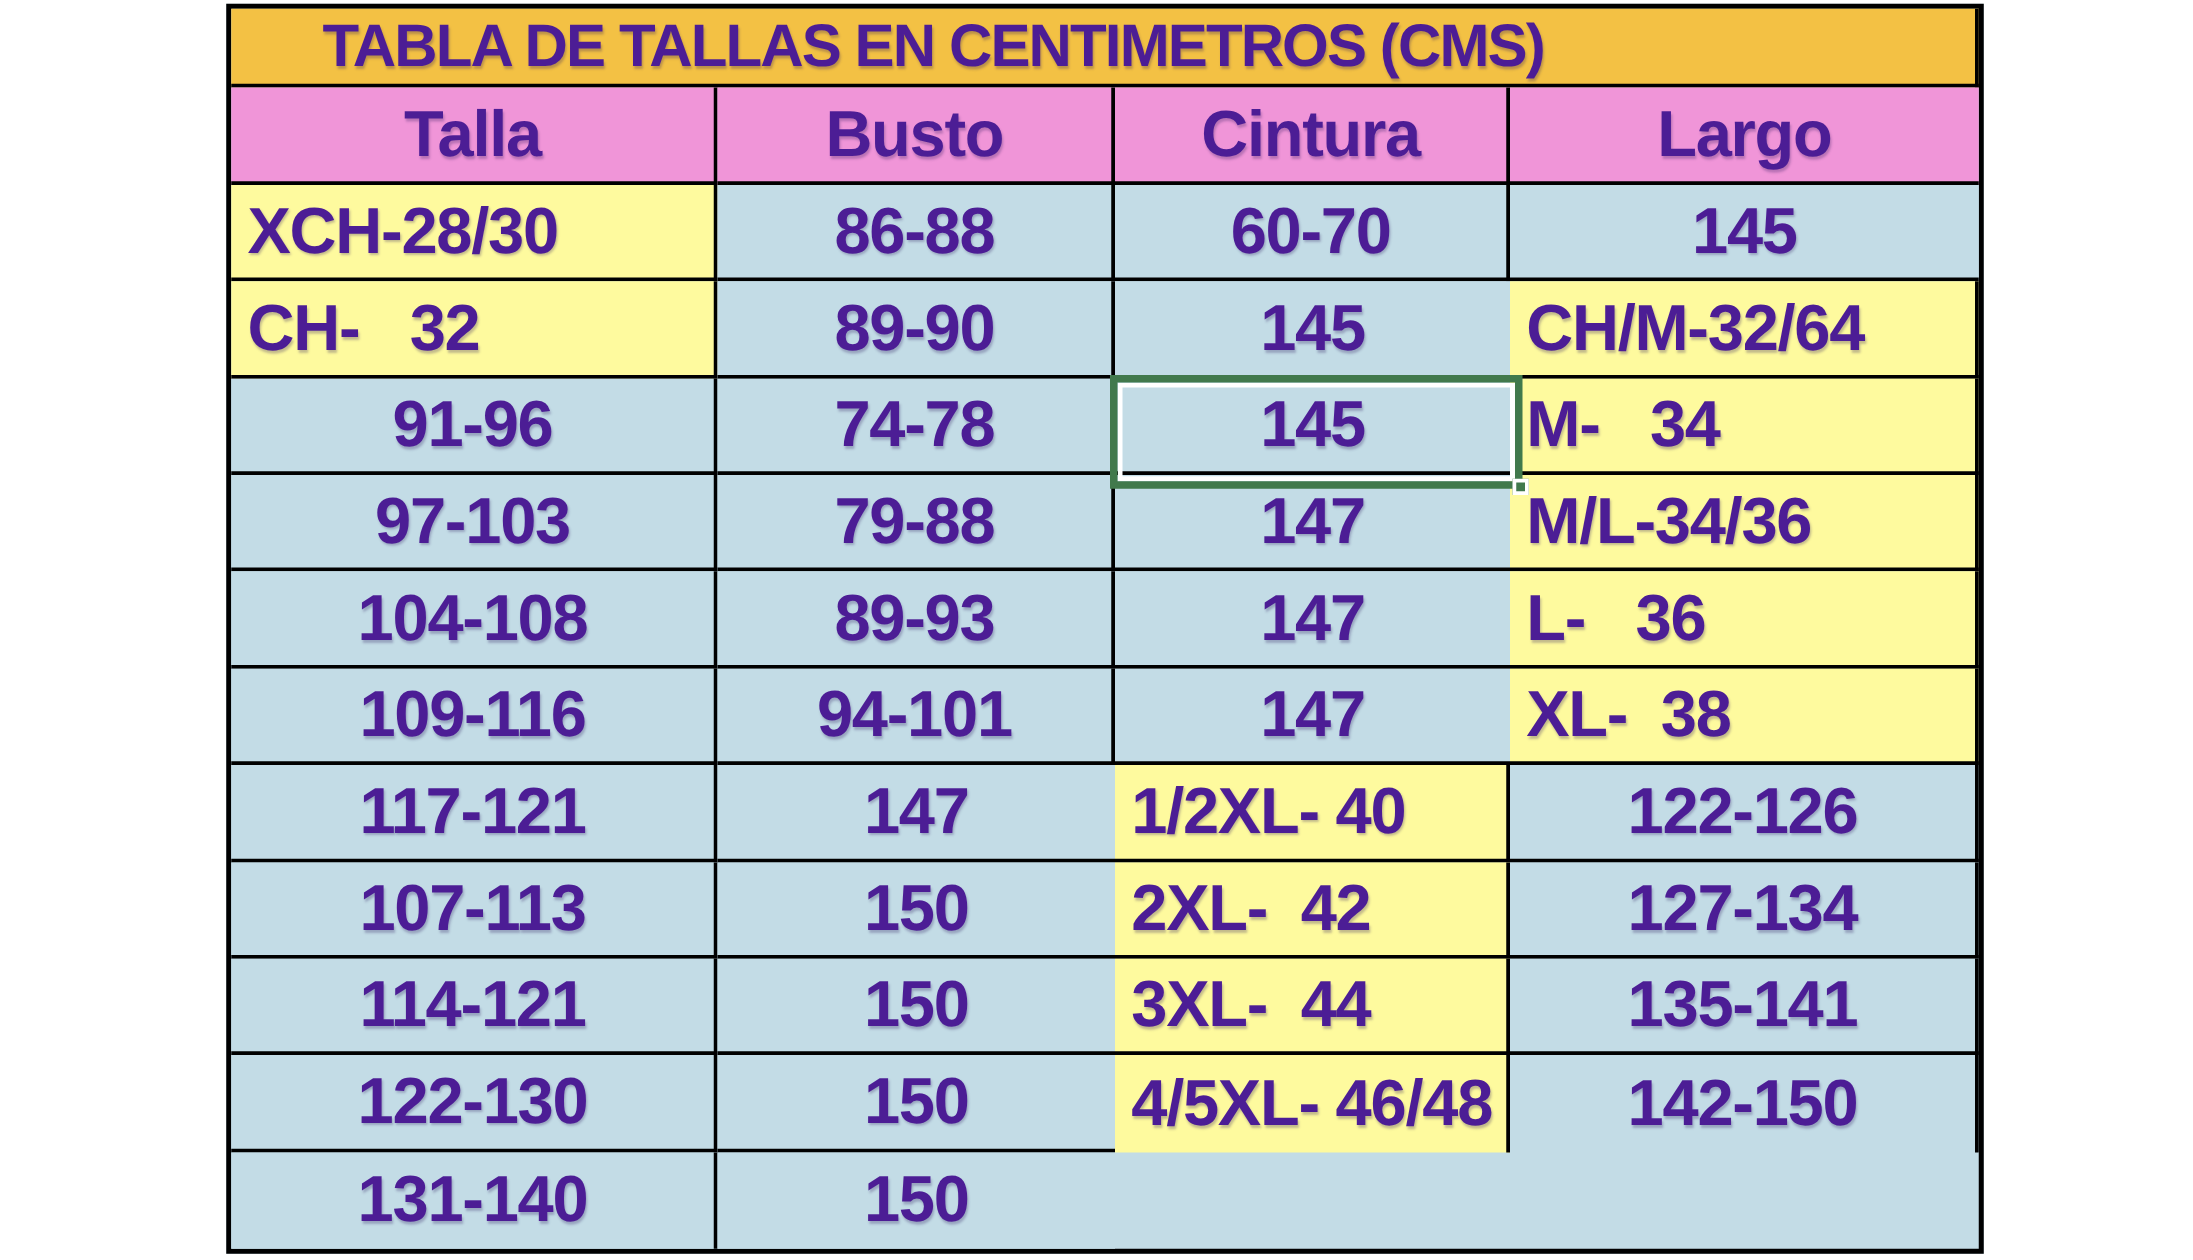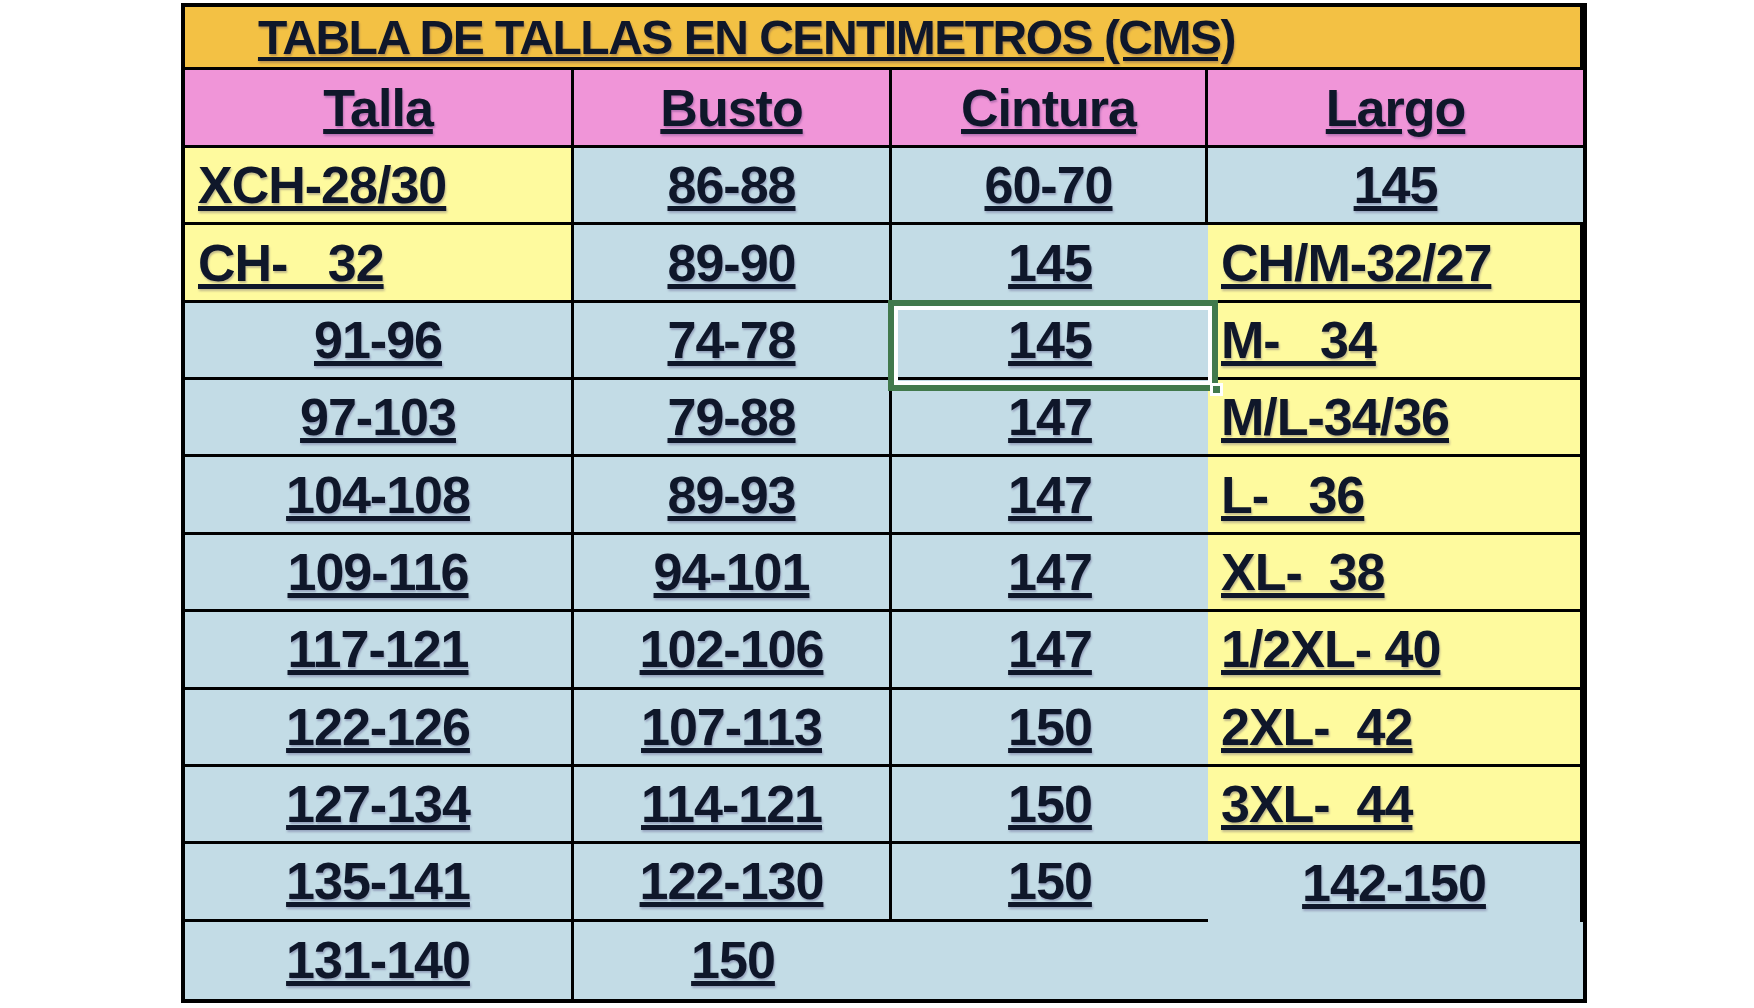--- a/index.html
+++ b/index.html
@@ -14,26 +14,25 @@
     display:grid;
     grid-template-columns:389px 318px 316px 375px;
     grid-template-rows:63px 78px repeat(11, 1fr);
     background:#c3dce6;
   }
 
   .cell {
     border-right:3px solid #000;
     border-bottom:3px solid #000;
     display:flex; align-items:center; justify-content:center;
-    color:#0f172a; font-weight:bold;
+    color:#4c1d95; font-weight:bold;
     font-size:52px; letter-spacing:-1px;
     white-space:pre;
     text-shadow:1px 2px 2px rgba(40,20,90,0.28);
     overflow:hidden;
-    text-decoration:underline;
   }
   .cell.last-col { border-right:none; }
   .row-last .cell, .cell.row-last { border-bottom:none; }
 
   .title-cell {
     grid-column:1 / 5;
     background:#f3c144;
     justify-content:center;
     padding-right:272px;           
     font-size:48px; letter-spacing:-1.5px;
@@ -72,21 +71,21 @@
 
     <div class="cell talla-cell">XCH-28/30</div>
     <div class="cell data-cell">86-88</div>
     <div class="cell data-cell">60-70</div>
     <div class="cell data-cell last-col">145</div>
 
     <div class="cell talla-cell">CH-   32</div>
     <div class="cell data-cell">89-90</div>
     <div class="cell data-cell last-col">145</div>
 
-    <div class="cell talla-cell">CH/M-32/27</div>
+    <div class="cell talla-cell">CH/M-32/64</div>
     <div class="cell data-cell">91-96</div>
     <div class="cell data-cell">74-78</div>
     <div class="cell data-cell last-col">145</div>
 
     <div class="cell talla-cell">M-   34</div>
     <div class="cell data-cell">97-103</div>
     <div class="cell data-cell">79-88</div>
     <div class="cell data-cell last-col">147</div>
 
     <div class="cell talla-cell">M/L-34/36</div>
@@ -94,38 +93,38 @@
     <div class="cell data-cell">89-93</div>
     <div class="cell data-cell last-col">147</div>
 
     <div class="cell talla-cell">L-   36</div>
     <div class="cell data-cell">109-116</div>
     <div class="cell data-cell">94-101</div>
     <div class="cell data-cell last-col">147</div>
 
     <div class="cell talla-cell">XL-  38</div>
     <div class="cell data-cell">117-121</div>
-    <div class="cell data-cell">102-106</div>
     <div class="cell data-cell last-col">147</div>
 
     <div class="cell talla-cell">1/2XL- 40</div>
     <div class="cell data-cell">122-126</div>
     <div class="cell data-cell">107-113</div>
     <div class="cell data-cell last-col">150</div>
 
     <div class="cell talla-cell">2XL-  42</div>
     <div class="cell data-cell">127-134</div>
     <div class="cell data-cell">114-121</div>
     <div class="cell data-cell last-col">150</div>
 
     <div class="cell talla-cell">3XL-  44</div>
     <div class="cell data-cell">135-141</div>
     <div class="cell data-cell">122-130</div>
     <div class="cell data-cell last-col">150</div>
 
+    <div class="cell talla-cell row-last">4/5XL- 46/48</div>
     <div class="cell data-cell row-last">142-150</div>
     <div class="cell data-cell row-last">131-140</div>
     <div class="cell data-cell row-last last-col">150</div>
 
     <div id="selection-overlay">
       <div id="fill-handle"></div>
     </div>
   </div>
 </div>
 

